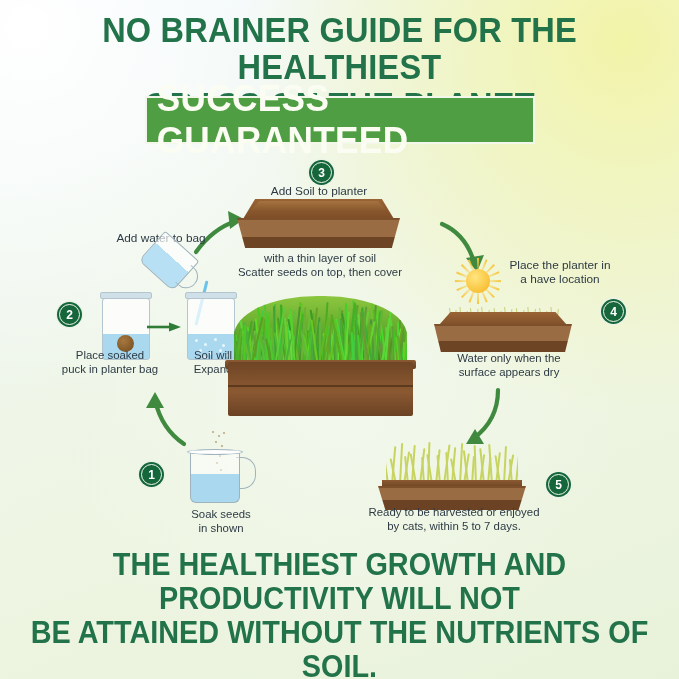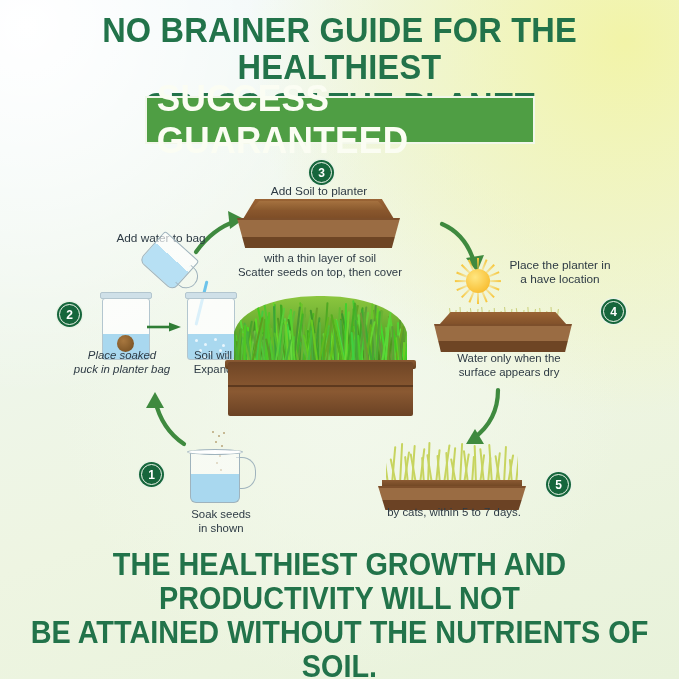--- a/index.html
+++ b/index.html
@@ -241,21 +241,21 @@
         <i style="left:34px;top:45px"></i>
           <i style="left:11px;top:50px"></i>
           <i style="left:21px;top:53px"></i>
         <i style="left:31px;top:50px"></i>
           <i style="left:38px;top:55px"></i>
           <i style="left:15px;top:57px"></i>
       </div>
     </div>
   </div>
 
-  <div class="cap" style="left:62px;top:349px;width:120px;font-style:italic;">
+  <div class="cap" style="left:50px;top:349px;width:120px;">
     <div>Place soaked</div>
     <div>puck in planter bag</div>
   </div>
   <div class="cap" style="left:171px;top:349px;width:84px;">
     <div>Soil will</div>
     <div>Expand</div>
   </div>
 
   <div class="cap" style="left:485px;top:258px;width:150px;font-size:11.8px;">
     <div>Place the planter in</div>
@@ -344,20 +344,21 @@
         <i style="left:117px;height:38px;transform:rotate(3deg)"></i>
       <i style="left:121px;height:30px;transform:rotate(10deg)"></i>
         <i style="left:125px;height:25px;transform:rotate(-5deg)"></i>
       <i style="left:129px;height:33px;transform:rotate(6deg)"></i>
     </div>
     <div class="p5top"></div>
       <div class="p5body"></div>
   </div>
 
   <div class="cap" style="left:352px;top:506px;width:204px;">
+    <div>Ready to be harvested or enjoyed</div>
     <div>by cats, within 5 to 7 days.</div>
   </div>
 
   <div class="badge" style="left:141px;top:464px;">1</div>
 
   <div id="step1">
     <div class="seedfall">
       <i style="left:4px;top:0"></i>
         <i style="left:10px;top:4px"></i>
         <i style="left:15px;top:1px"></i>

